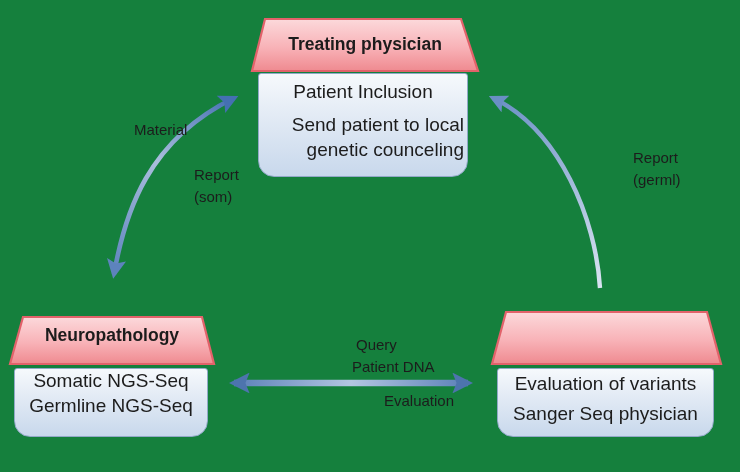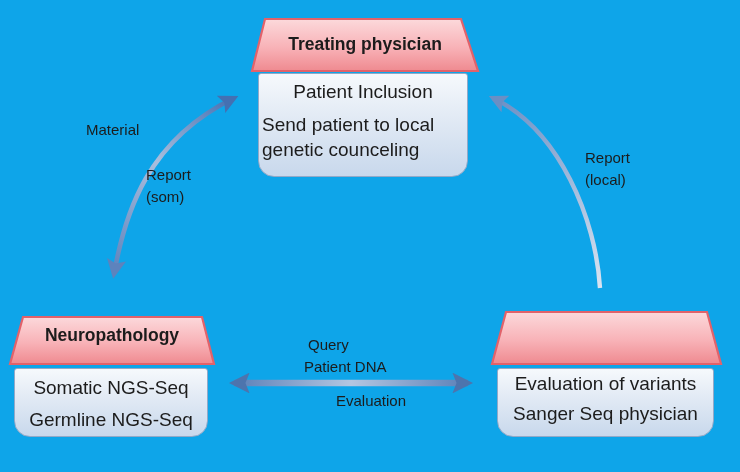--- a/index.html
+++ b/index.html
@@ -1,35 +1,35 @@
 <!DOCTYPE html>
 <html><head>
 <meta charset="utf-8">
 <style>
   html,body{margin:0;padding:0;background:#fff;}
   .canvas{
-    position:relative;width:740px;height:472px;background:#0ea5e9;
+    position:relative;width:740px;height:472px;background:#15803d;
     font-family:"Liberation Sans",sans-serif;color:#1c1c1c;overflow:hidden;
   }
   .arrows{position:absolute;left:0;top:0;z-index:1;}
   .house{position:absolute;z-index:2;}
   .roof-svg{position:absolute;left:0;top:0;display:block;}
   .roof-title{
     position:absolute;display:flex;align-items:center;justify-content:center;
     font-weight:bold;font-size:17.5px;letter-spacing:0px;white-space:nowrap;
   }
   .house-body{
     position:absolute;box-sizing:border-box;
     border:1.6px solid #92a9c8;
     border-radius:3px 3px 16px 16px;
     background:linear-gradient(180deg,#f6f9fc 0%,#e3ebf5 40%,#c8d8ec 100%);
     display:flex;flex-direction:column;align-items:center;
   }
-  .task{font-size:19px;line-height:1.28;text-align:left;}
-  .edge-label{position:absolute;z-index:2;font-size:15px;line-height:22px;white-space:nowrap;}
+  .task{font-size:19px;line-height:1.28;text-align:right;}
+  .edge-label{position:absolute;z-index:2;font-size:15px;line-height:22px;white-space:nowrap;margin-left:48px;}
 </style>
 </head>
 <body>
 
 <div class="canvas">
 
   <svg class="arrows" width="740" height="472" viewBox="0 0 740 472">
     <defs>
       <linearGradient id="lgLeft" gradientUnits="userSpaceOnUse" x1="234" y1="98" x2="114" y2="274">
         <stop offset="0" stop-color="#4470b2"></stop>
@@ -78,21 +78,21 @@
       <div class="task">Patient Inclusion</div>
       <div class="task">Send patient to local genetic counceling</div>
     </div>
   </div>
 
   <div class="house" style="left:6px;top:310px;width:214px;height:134px;">
     <svg class="roof-svg" width="214" height="58" viewBox="0 0 214 58">
       <polygon points="4,54 17,7 196,7 208,54" fill="url(#roofGrad)" stroke-width="2.2" stroke="#e2626a"></polygon>
     </svg>
     <div class="roof-title" style="left:4px;top:7px;width:204px;height:36px;">Neuropathology</div>
-    <div class="house-body" style="left:8px;top:58px;width:194px;height:69px;padding:7px 2px 0 2px;gap:8px;">
+    <div class="house-body" style="left:8px;top:58px;width:194px;height:69px;padding:0 2px 0 2px;gap:1px;">
       <div class="task">Somatic NGS-Seq</div>
       <div class="task">Germline NGS-Seq</div>
     </div>
   </div>
 
   <div class="house" style="left:488px;top:306px;width:240px;height:138px;">
     <svg class="roof-svg" width="240" height="60" viewBox="0 0 240 60">
       <polygon points="4,58 18,6 219,6 233,58" fill="url(#roofGrad)" stroke-width="2.2" stroke="#e2626a"></polygon>
     </svg>
     <div class="house-body" style="left:9px;top:62px;width:217px;height:69px;padding:3px 1px 0 1px;gap:6px;">
@@ -103,20 +103,20 @@
 
   <div class="edge-label" style="left:86px;top:119px;">Material</div>
 
   <div class="edge-label" style="left:146px;top:164px;">
     <div>Report</div>
     <div>(som)</div>
   </div>
 
   <div class="edge-label" style="left:585px;top:147px;">
     <div>Report</div>
-    <div>(local)</div>
+    <div>(germl)</div>
   </div>
 
   <div class="edge-label" style="left:308px;top:334px;">Query</div>
   <div class="edge-label" style="left:304px;top:356px;text-align:center;">Patient DNA</div>
   <div class="edge-label" style="left:336px;top:390px;">Evaluation</div>
 
 </div>
 
 </body></html>

